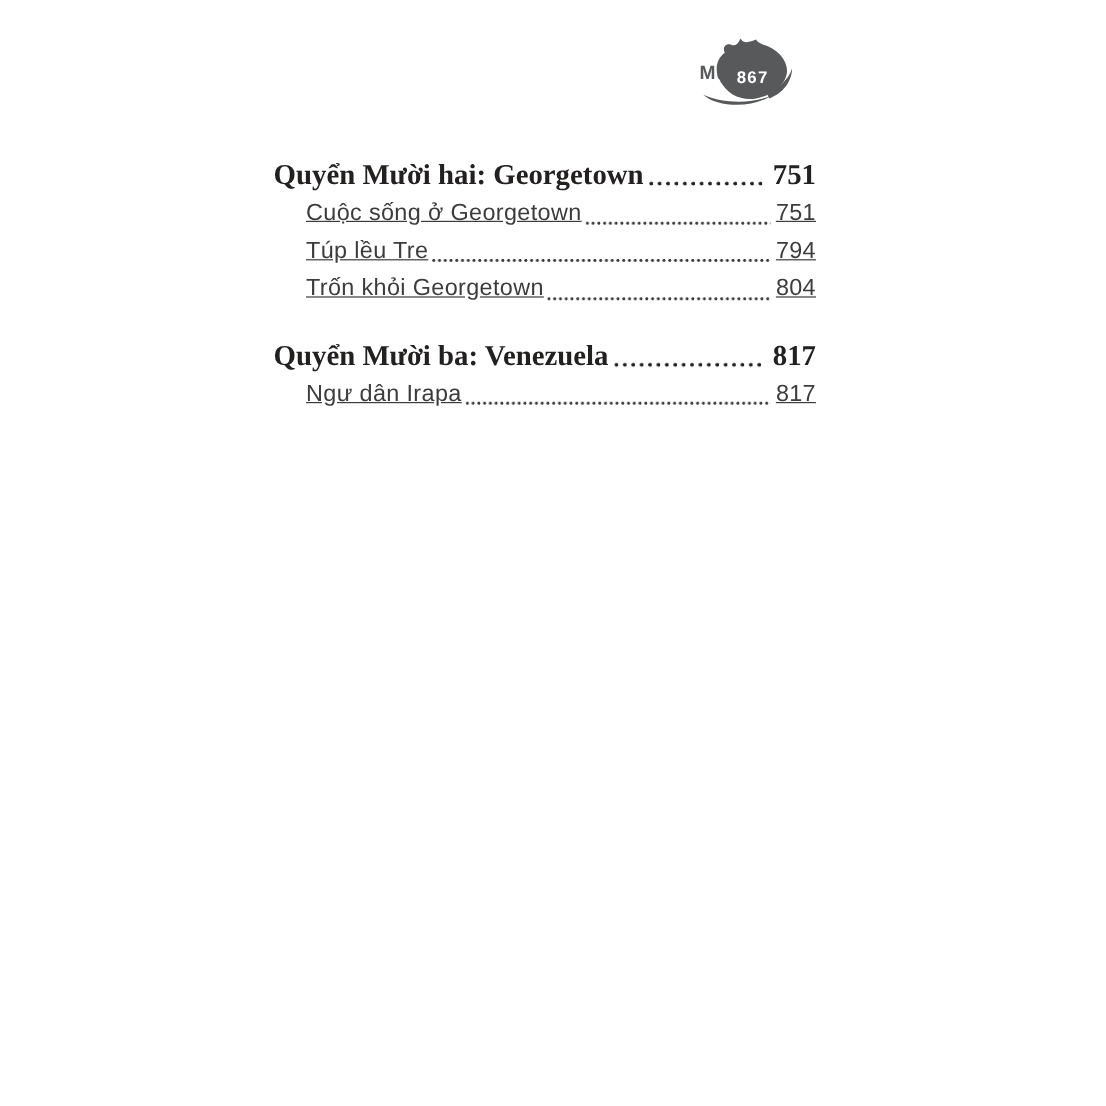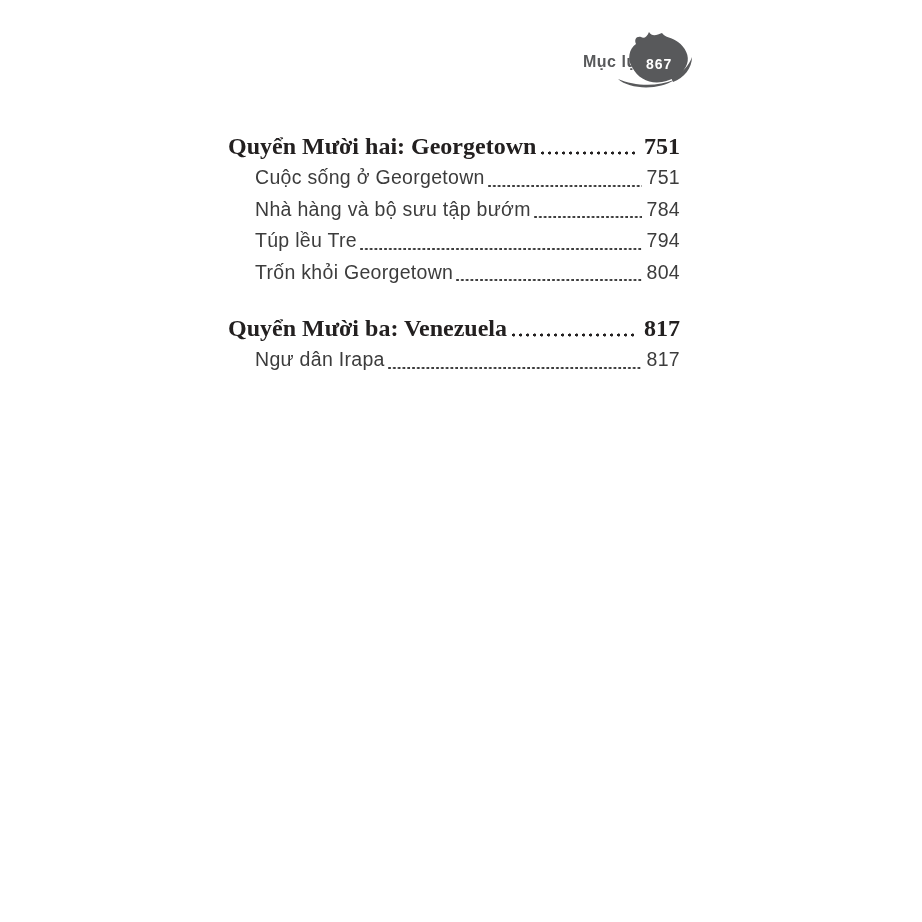--- a/index.html
+++ b/index.html
@@ -26,21 +26,21 @@
     position: absolute;
     left: 583px; top: 53px;
     font-size: 16px;
     font-weight: bold;
     letter-spacing: 0.5px;
     color: #58595b;
     white-space: nowrap;
   }
   .butterfly-wrap {
     position: absolute;
-    left: 612px; top: 28px;
+    left: 580px; top: 28px;
     width: 88px; height: 60px;
   }
   .butterfly-wrap svg { display: block; width: 88px; height: 60px; }
   .butterfly-pagenum {
     font-family: "Liberation Sans", "DejaVu Sans", sans-serif;
     font-weight: bold;
     font-size: 14px;
     letter-spacing: 1px;
     fill: #ffffff;
   }
@@ -65,20 +65,21 @@
   .item-row {
     display: flex;
     align-items: baseline;
     height: 31.5px;
     line-height: 31.5px;
     padding-left: 27px;
     font-size: 19.5px;
     letter-spacing: 0.3px;
     color: #3c3c3c;
     white-space: nowrap;
+    text-decoration: underline;
   }
   .section-2 { margin-top: 24px; }
 
   .h-page {
     font-family: "Liberation Serif", "DejaVu Serif", serif;
     font-weight: bold;
     font-size: 24px;
     color: #232020;
   }
   .i-page { font-size: 19.5px; color: #3c3c3c; }
@@ -141,25 +142,20 @@
         <span>Quyển Mười hai: Georgetown</span>
         <span class="leader leader-bold"></span>
         <span class="h-page">751</span>
       </div>
       <div class="item-row">
         <span>Cuộc sống ở Georgetown</span>
         <span class="leader"></span>
         <span class="i-page">751</span>
       </div>
       <div class="item-row">
-        <span>Nhà hàng và bộ sưu tập bướm</span>
-        <span class="leader"></span>
-        <span class="i-page">784</span>
-      </div>
-      <div class="item-row">
         <span>Túp lều Tre</span>
         <span class="leader"></span>
         <span class="i-page">794</span>
       </div>
       <div class="item-row">
         <span>Trốn khỏi Georgetown</span>
         <span class="leader"></span>
         <span class="i-page">804</span>
       </div>
     </div>

